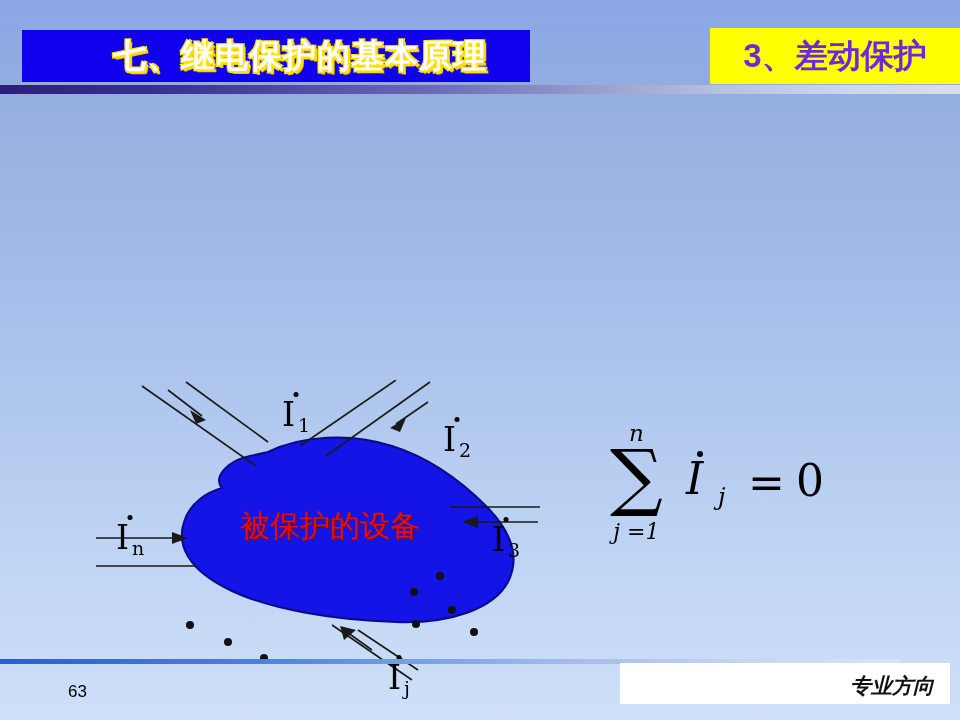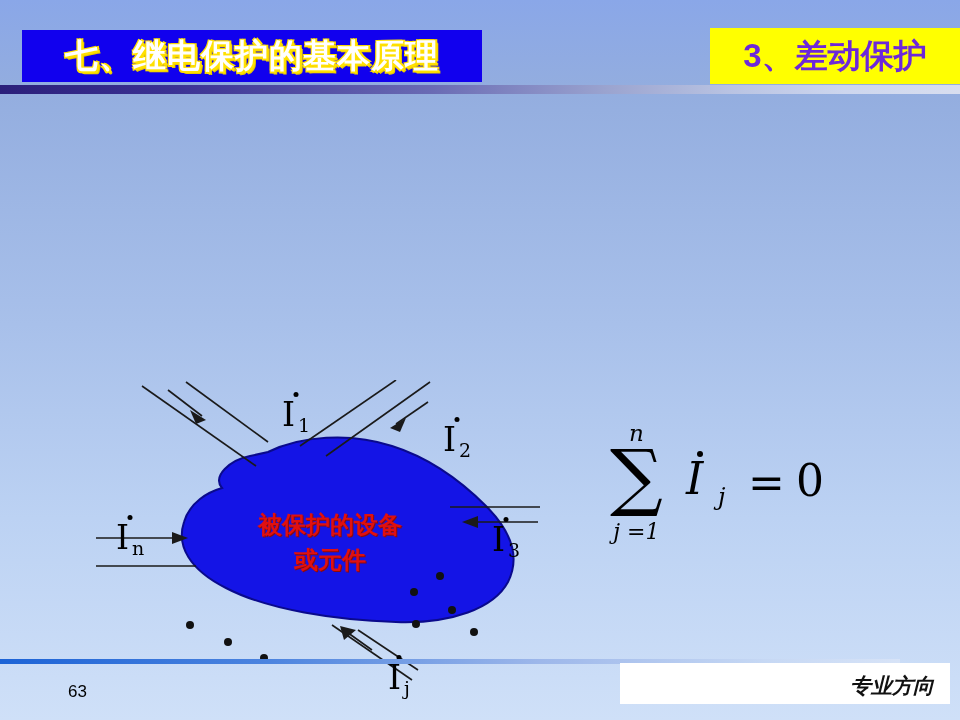--- a/index.html
+++ b/index.html
@@ -10,21 +10,21 @@
   #slide{
     position:relative;width:960px;height:720px;
     background:linear-gradient(to bottom,#8aa7e8 0%,#93addf 12%,#a8c0ea 45%,#bcd2f3 72%,#cfe0f8 100%);
     overflow:hidden;
   }
 
   
   .hdr-blue{
     position:absolute;left:22px;top:30px;width:460px;height:52px;
     background:#1100ee;
-    display:flex;align-items:center;justify-content:center;
+    display:flex;align-items:center;justify-content:center;padding-left:48px;
   }
   .hdr-blue span{
     font-size:33px;font-weight:bold;color:#ffffff;letter-spacing:1px;
     text-shadow:
        2px 2px 0 #ffe000, 2px -1px 0 #ffe000, -1px 2px 0 #ffe000,
        -1px -1px 0 #ffe000, 3px 3px 0 #e8c800;
     white-space:nowrap;
   }
   .hdr-yellow{
     position:absolute;left:710px;top:28px;width:250px;height:56px;
@@ -47,21 +47,21 @@
     text-indent:62px;
     font-family:"DejaVu Sans","Liberation Sans",sans-serif;
   }
 
   
   .diagram{position:absolute;left:0;top:380px;width:960px;height:340px;}
   .diagram svg{position:absolute;left:0;top:0;}
 
   .blob-label{
     position:absolute;left:205px;top:508px;width:250px;
-    text-align:center;color:#e01010;font-weight:bold;font-size:24px;
+    text-align:center;color:#e01010;font-weight:normal;font-size:30px;
     line-height:35px;
     font-family:"DejaVu Sans","Liberation Sans",sans-serif;
     text-shadow:1px 1px 0 #8a0b0b;
     pointer-events:none;
   }
 
   
   .ilab{
     position:absolute;color:#000;font-family:"DejaVu Serif","Liberation Serif",serif;
     white-space:nowrap;
@@ -182,21 +182,20 @@
         <circle cx="474" cy="252" r="4"></circle>
         <circle cx="416" cy="244" r="4"></circle>
         <circle cx="414" cy="212" r="4"></circle>
         <circle cx="440" cy="196" r="4"></circle>
       </g>
     </svg>
   </div>
 
   <div class="blob-label">
     <div>被保护的设备</div>
-    <div>或元件</div>
   </div>
 
   <div class="ilab" style="left:282px;top:395px;">
     <span class="big">I</span><span class="dot"></span><span class="sub">1</span>
   </div>
 
   <div class="ilab" style="left:443px;top:420px;">
     <span class="big">I</span><span class="dot"></span><span class="sub">2</span>
   </div>
 

